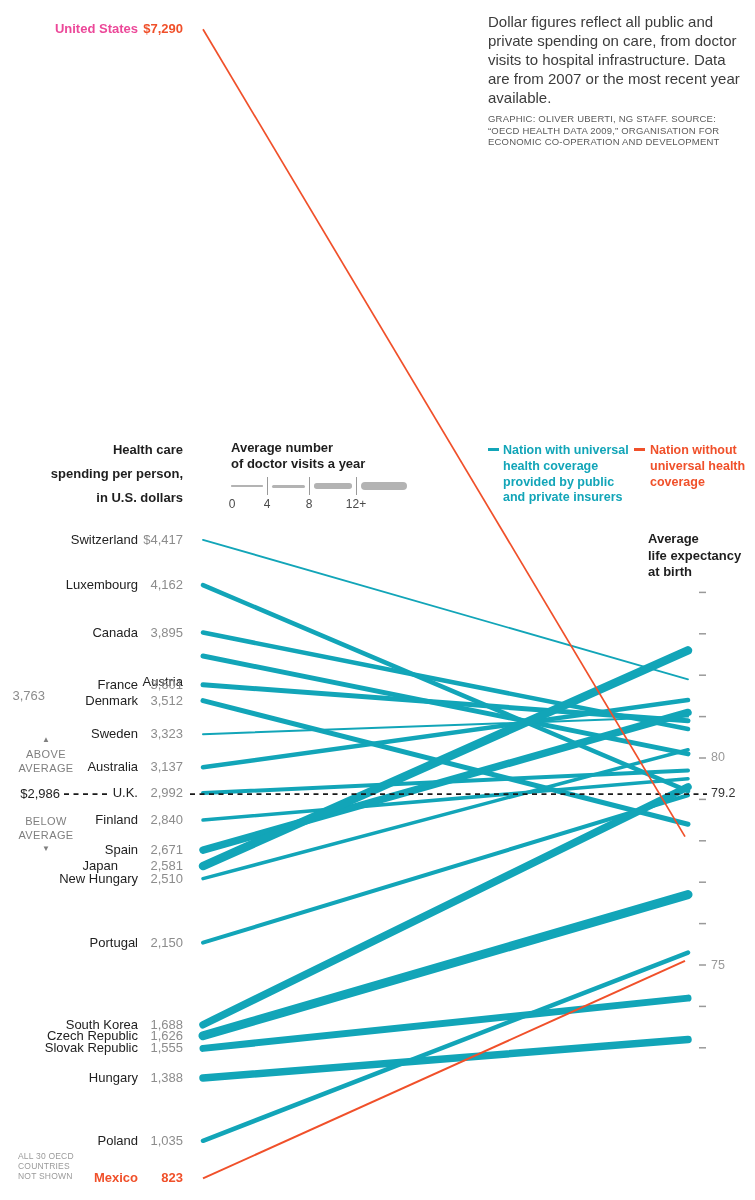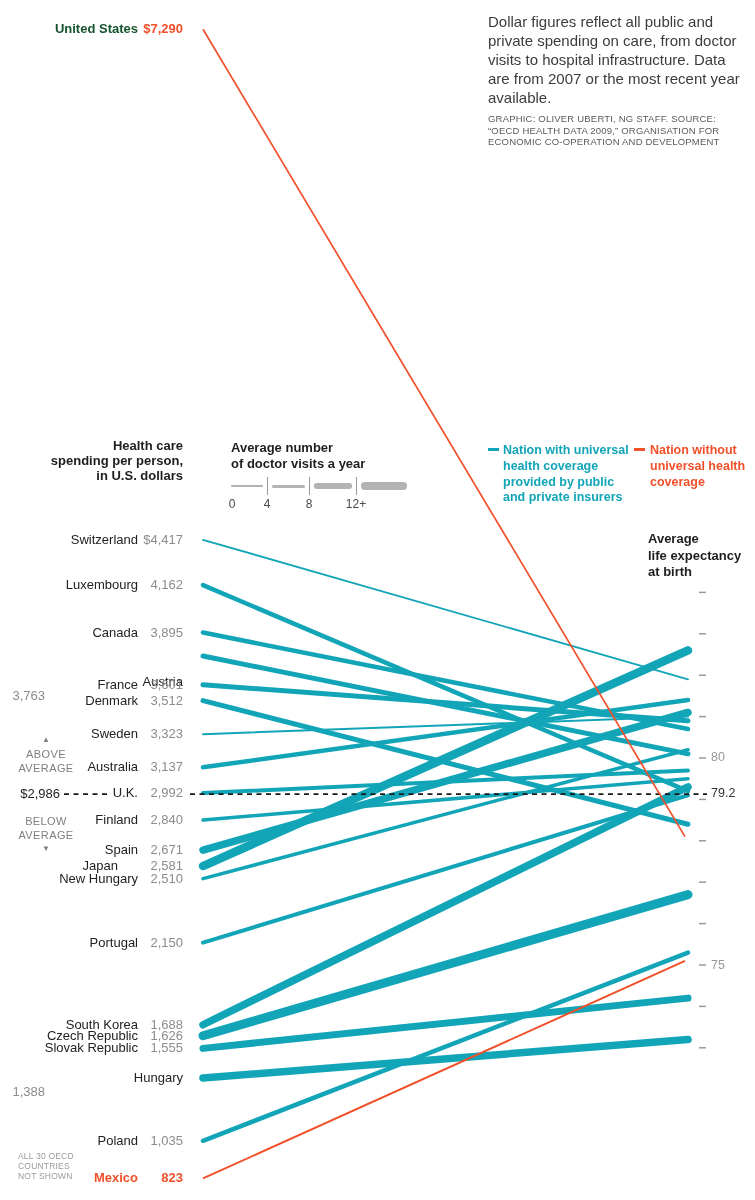--- a/index.html
+++ b/index.html
@@ -16,21 +16,21 @@
     left:488px;top:12px;width:256px;
     font-size:15px;line-height:19px;color:#3c3c3c;
   }
   .credits{
     left:488px;top:113px;width:260px;
     font-size:9.5px;line-height:11.5px;color:#5a5a5a;
     white-space:pre-line;letter-spacing:0.2px;
   }
   .legend-spending{
     left:20px;top:438px;width:163px;text-align:right;
-    font-size:13px;line-height:15px;font-weight:bold;color:#1e1e1e;
+    font-size:13px;line-height:24px;font-weight:bold;color:#1e1e1e;
     white-space:pre-line;
   }
   .legend-visits-title{
     left:231px;top:440px;width:190px;
     font-size:13px;line-height:16px;font-weight:bold;color:#1e1e1e;
     white-space:pre-line;
   }
   .scale-bar{position:absolute;background:#b3b3b3;}
   .scale-sep{position:absolute;background:#9a9a9a;width:1.3px;height:18px;top:477px;}
   .scale-label{position:absolute;top:497px;font-size:12px;color:#4a4a4a;transform:translateX(-50%);}
@@ -163,21 +163,21 @@
 <div class="abs axis-num" style="left:711px;top:750px;">80</div>
 <div class="abs axis-num dark" style="left:711px;top:786px;">79.2</div>
 <div class="abs axis-num" style="left:711px;top:958px;">75</div>
 
 <div class="abs footnote">ALL 30 OECD
 COUNTRIES
 NOT SHOWN</div>
 
 <div id="labels-layer">
     <div class="country-row nocov" style="top: 22.267px;">
-      <span class="cname" style="color: #14532d; padding-left: 24px;">United States</span>
+      <span class="cname" style="color: #ec4899; padding-left: 24px;">United States</span>
       <span class="cval" style="color: rgb(240, 80, 42);">$7,290</span>
     </div>
     <div class="country-row" style="top: 532.799px;">
       <span class="cname">Switzerland</span>
       <span class="cval">$4,417</span>
     </div>
     <div class="country-row" style="top: 578.113px;">
       <span class="cname">Luxembourg</span>
       <span class="cval">4,162</span>
     </div>
@@ -234,21 +234,21 @@
       <span class="cval">1,688</span>
     </div>
     <div class="country-row" style="top: 1028.76px;">
       <span class="cname">Czech Republic</span>
       <span class="cval">1,626</span>
     </div>
     <div class="country-row" style="top: 1041.38px;">
       <span class="cname">Slovak Republic</span>
       <span class="cval">1,555</span>
     </div>
-    <div class="country-row" style="top: 1071.05px; flex-direction: column;">
+    <div class="country-row" style="top: 1071.05px;">
       <span class="cname">Hungary</span>
       <span class="cval">1,388</span>
     </div>
     <div class="country-row" style="top: 1133.78px;">
       <span class="cname">Poland</span>
       <span class="cval">1,035</span>
     </div>
     <div class="country-row nocov" style="top: 1171.45px;">
       <span class="cname" style="color: rgb(240, 80, 42);">Mexico</span>
       <span class="cval" style="color: rgb(240, 80, 42);">823</span>

